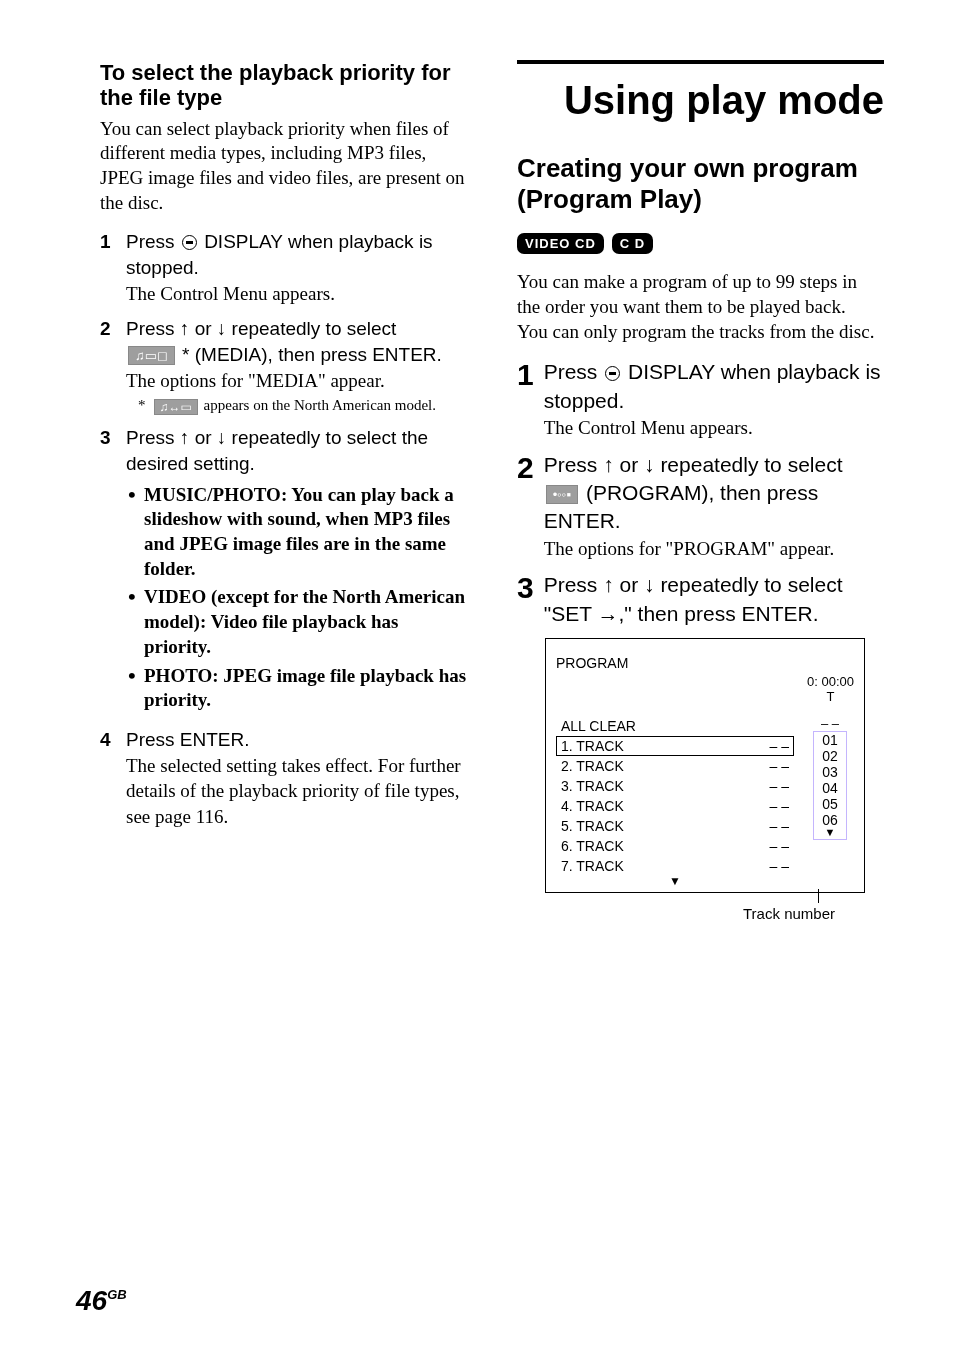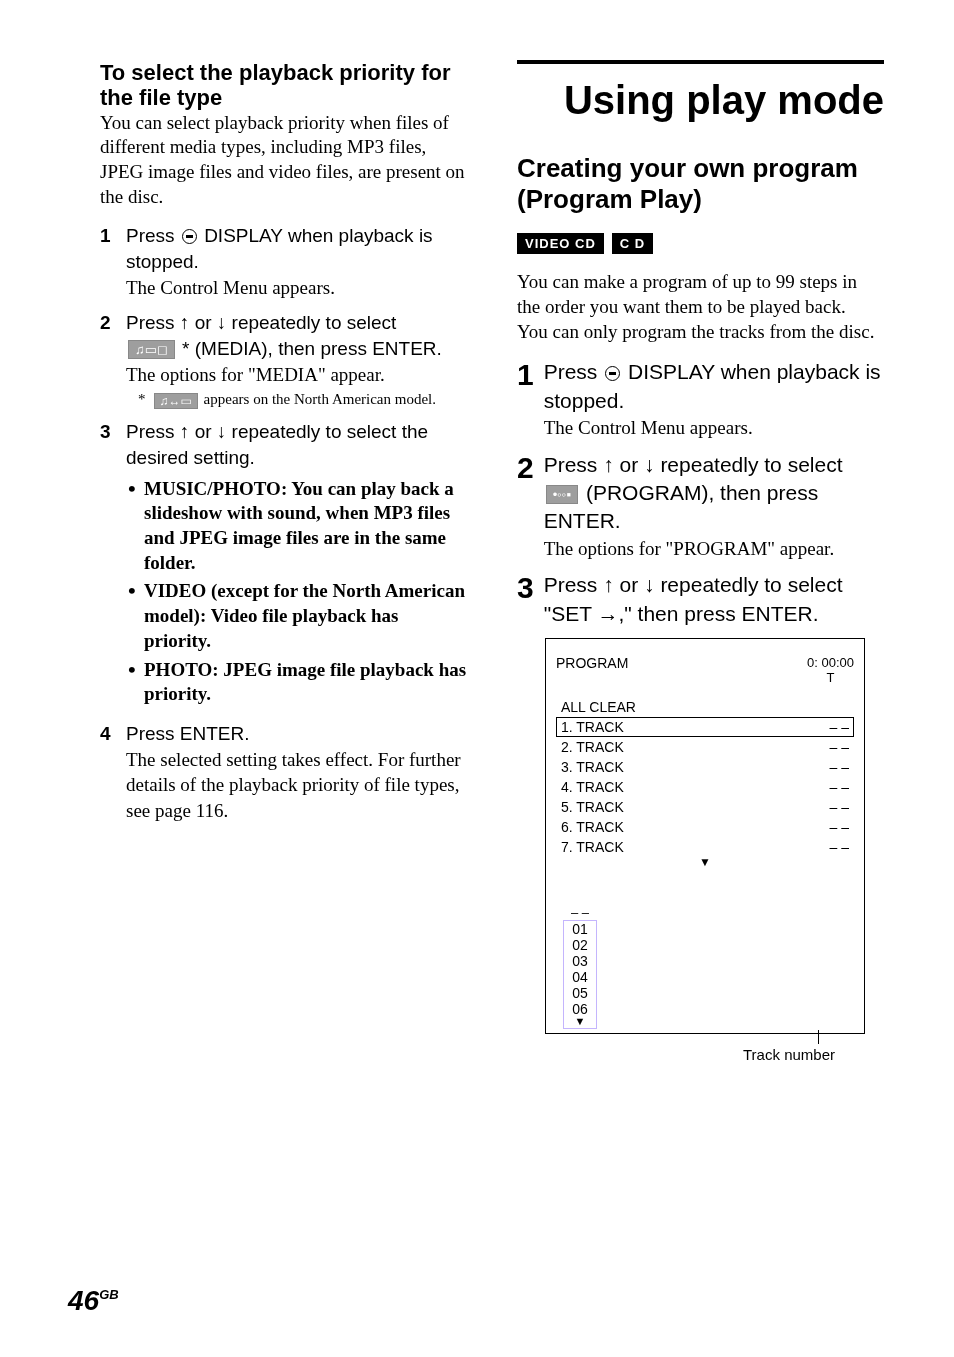--- a/index.html
+++ b/index.html
@@ -12,20 +12,21 @@
     position: relative;
     padding: 60px 70px 40px 100px;
   }
   .columns { display: flex; gap: 50px; }
   .col { width: 380px; }
   .h3 {
     font-family: Arial, Helvetica, sans-serif;
     font-weight: 900;
     font-size: 22px;
     line-height: 1.15;
+    margin-bottom: 6px;
   }
   .body-text {
     font-size: 19px;
     line-height: 1.3;
     margin-bottom: 14px;
   }
   .step-list { list-style: none; }
   .step {
     display: flex;
     gap: 10px;
@@ -135,34 +136,35 @@
   .badge {
     display: inline-block;
     background: #000;
     color: #fff;
     font-family: Arial, Helvetica, sans-serif;
     font-weight: 700;
     font-size: 13px;
     letter-spacing: 1px;
     padding: 3px 8px;
     margin-right: 4px;
+    border-radius: 7px;
   }
   .program-figure {
     margin: 10px 0 4px 28px;
     width: 320px;
   }
   .program-box {
     border: 1px solid #000;
     font-family: Arial, Helvetica, sans-serif;
     font-size: 14px;
     padding: 16px 10px 4px 10px;
   }
   .prog-top { display: flex; justify-content: space-between; margin-bottom: 12px;}
-  .prog-top-right { text-align: center; font-size: 13px;}
-  .prog-table { display:flex; gap: 36px; flex-direction: column;}
+  .prog-top-right { text-align: center; font-size: 13px; margin-top: 19px;}
+  .prog-table { display:flex; gap: 12px;}
   .prog-left { flex: 1; }
   .prog-row { display:flex; justify-content:space-between; padding: 1px 4px; border:1px solid transparent;}
   .prog-row.sel { border:1px solid #000; }
   .prog-right { width: 48px; display:flex; flex-direction:column; align-items:center;}
   .prog-right .top-dash{ font-size:13px; margin-bottom:0px;}
   .prog-right-box{ border:1px solid #c4b5fd; display:flex; flex-direction:column; align-items:center; padding:0 8px 2px 8px; }
   .prog-right-box .tri { font-size:11px; line-height:0.8; text-align:center; }
   .caption {
     font-family: Arial, Helvetica, sans-serif;
     font-size: 15px;
@@ -180,21 +182,21 @@
     position: absolute;
     right: 46px;
     top: -2px;
     width: 1px;
     height: 14px;
     background: #000;
   }
   .scroll-tri { text-align:center; margin-top:-2px; font-size:12px;}
   .page-footer {
     position: absolute;
-    left: 68px;
+    left: 76px;
     bottom: 40px;
     font-family: Arial, Helvetica, sans-serif;
     font-weight: 900;
     font-size: 28px;
     font-style: italic;
   }
   .page-footer sup { font-size: 13px; font-style: italic; font-weight:700; vertical-align: top; position:relative; top:2px;}
 </style>
 </head>
 <body>

